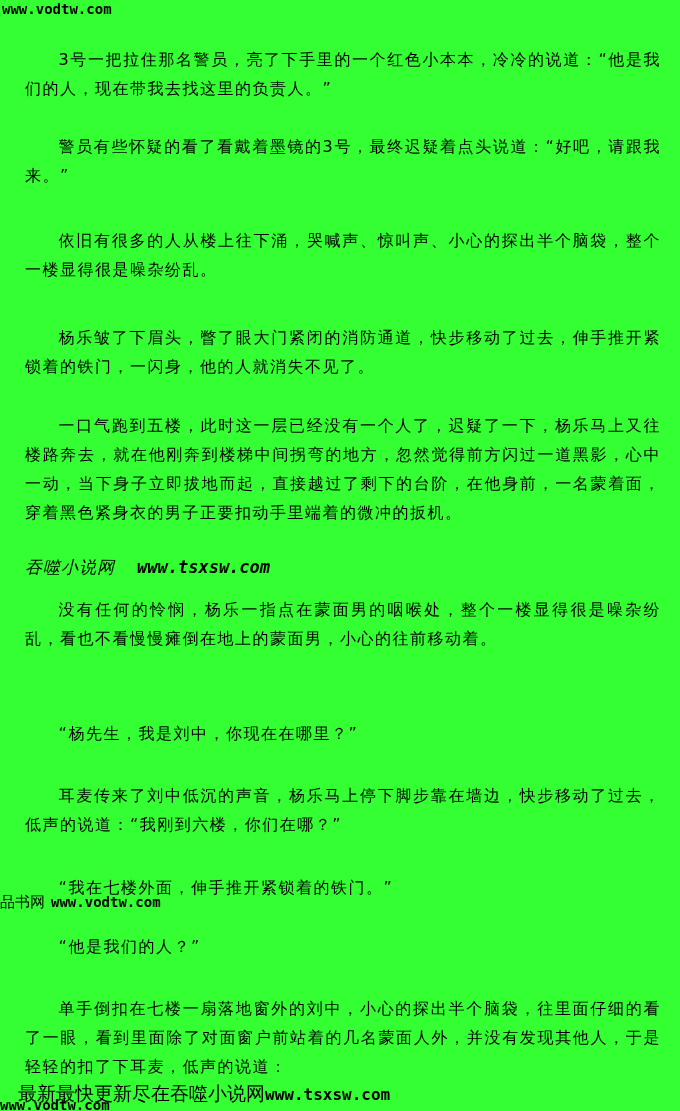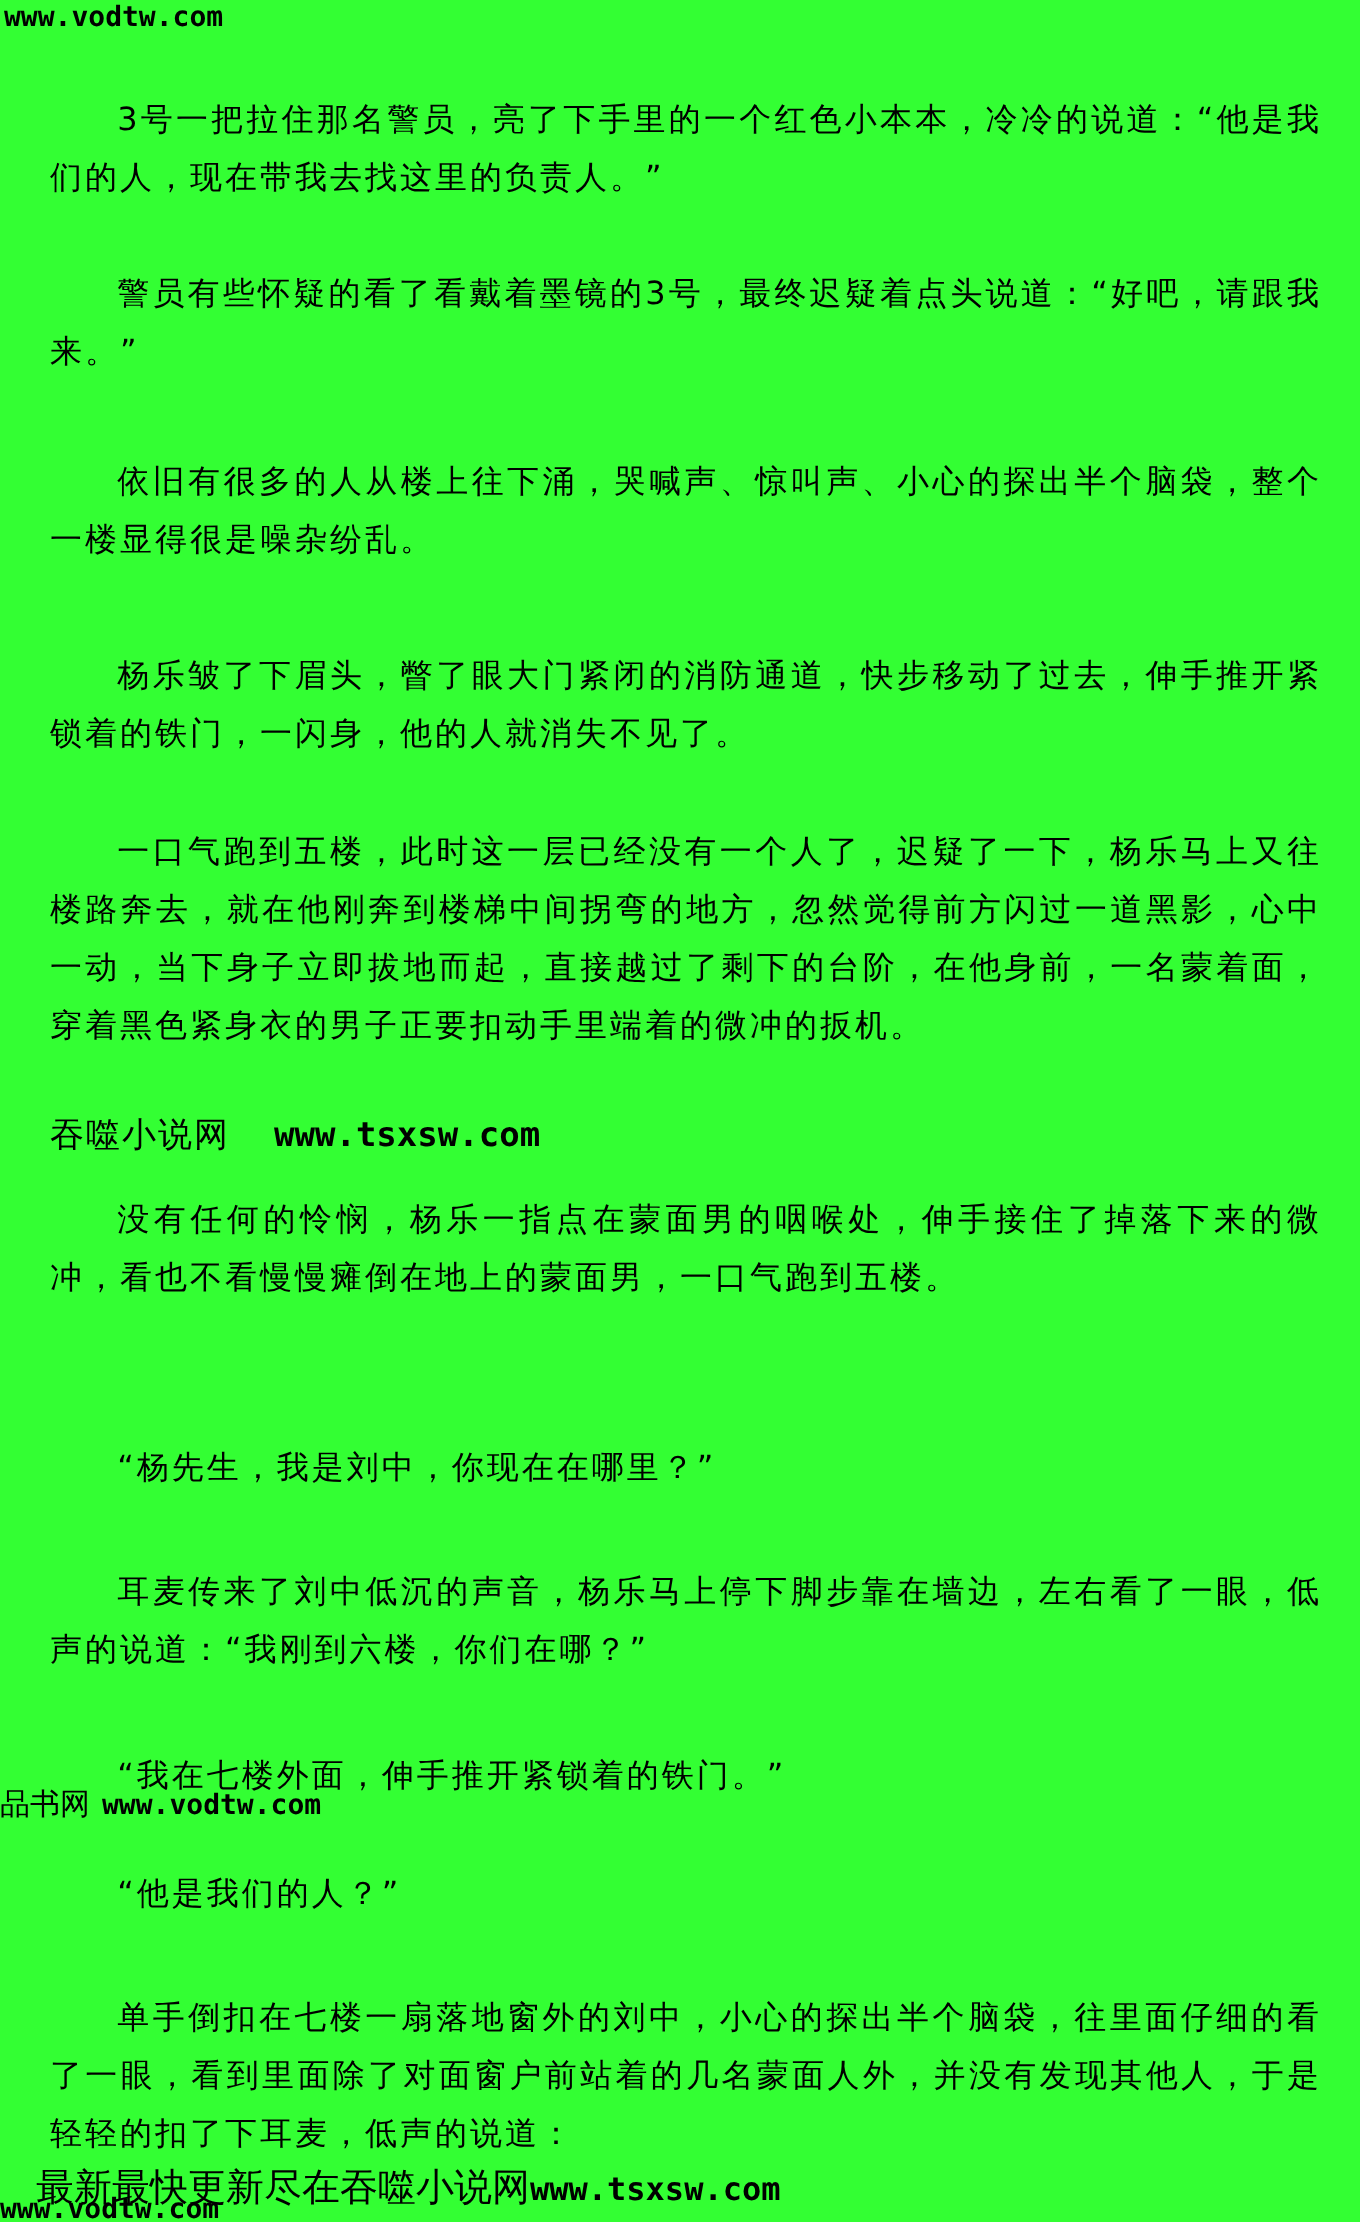--- a/index.html
+++ b/index.html
@@ -18,21 +18,21 @@
     line-height:29px;
     letter-spacing:1.5px;
     color:#000;
     text-indent:2.1em;
     text-align:justify;
     margin:3px;
   }
   .wm{position:absolute;color:#000;white-space:nowrap;text-align:right;}
   .wm-mono{font-family:"DejaVu Sans Mono",monospace;font-weight:bold;}
   .wm-top{left:2px;top:1px;font-size:14px;}
-  .wm-mid{left:25px;top:556px;font-size:17px;}
+  .wm-mid{left:25px;top:556px;font-size:17px;font-style:italic;}
   .wm-mid .site{letter-spacing:1px;}
   .wm-mid .url{margin-left:22px;font-size:17px;}
   .wm-left{left:0;top:893px;font-size:15px;}
   .wm-left .url{margin-left:6px;font-size:14px;}
   .wm-bottom{left:18px;top:1081px;font-size:19px;}
   .wm-bottom .url{font-size:16px;}
   .wm-bottom-left{left:0;top:1097px;font-size:14px;}
 </style>
 </head>
 <body style="background: rgb(51, 255, 51);">
@@ -42,23 +42,23 @@
 <p class="para" style="top:42px">3号一把拉住那名警员，亮了下手里的一个红色小本本，冷冷的说道：“他是我们的人，现在带我去找这里的负责人。”</p>
 <p class="para" style="top:129px">警员有些怀疑的看了看戴着墨镜的3号，最终迟疑着点头说道：“好吧，请跟我来。”</p>
 <p class="para" style="top:223px">依旧有很多的人从楼上往下涌，哭喊声、惊叫声、小心的探出半个脑袋，整个一楼显得很是噪杂纷乱。</p>
 <p class="para" style="top:320px">杨乐皱了下眉头，瞥了眼大门紧闭的消防通道，快步移动了过去，伸手推开紧锁着的铁门，一闪身，他的人就消失不见了。</p>
 <p class="para" style="top:408px">一口气跑到五楼，此时这一层已经没有一个人了，迟疑了一下，杨乐马上又往楼路奔去，就在他刚奔到楼梯中间拐弯的地方，忽然觉得前方闪过一道黑影，心中一动，当下身子立即拔地而起，直接越过了剩下的台阶，在他身前，一名蒙着面，穿着黑色紧身衣的男子正要扣动手里端着的微冲的扳机。</p>
 
 <div class="wm wm-mid">
   <span class="site">吞噬小说网</span><span class="url wm-mono">www.tsxsw.com</span>
 </div>
 
-<p class="para" style="top:592px">没有任何的怜悯，杨乐一指点在蒙面男的咽喉处，伸手接住了掉落下来的微冲，看也不看慢慢瘫倒在地上的蒙面男，一口气跑到五楼。</p>
+<p class="para" style="top:592px">没有任何的怜悯，杨乐一指点在蒙面男的咽喉处，整个一楼显得很是噪杂纷乱，看也不看慢慢瘫倒在地上的蒙面男，小心的往前移动着。</p>
 <p class="para" style="top:716px">“杨先生，我是刘中，你现在在哪里？”</p>
-<p class="para" style="top:778px">耳麦传来了刘中低沉的声音，杨乐马上停下脚步靠在墙边，左右看了一眼，低声的说道：“我刚到六楼，你们在哪？”</p>
+<p class="para" style="top:778px">耳麦传来了刘中低沉的声音，杨乐马上停下脚步靠在墙边，快步移动了过去，低声的说道：“我刚到六楼，你们在哪？”</p>
 <p class="para" style="top:870px">“我在七楼外面，伸手推开紧锁着的铁门。”</p>
 
 <div class="wm wm-left">
   <span class="site">品书网</span><span class="url wm-mono">www.vodtw.com</span>
 </div>
 
 <p class="para" style="top:929px">“他是我们的人？”</p>
 <p class="para" style="top:991px">单手倒扣在七楼一扇落地窗外的刘中，小心的探出半个脑袋，往里面仔细的看了一眼，看到里面除了对面窗户前站着的几名蒙面人外，并没有发现其他人，于是轻轻的扣了下耳麦，低声的说道：</p>
 
 <div class="wm wm-bottom">

